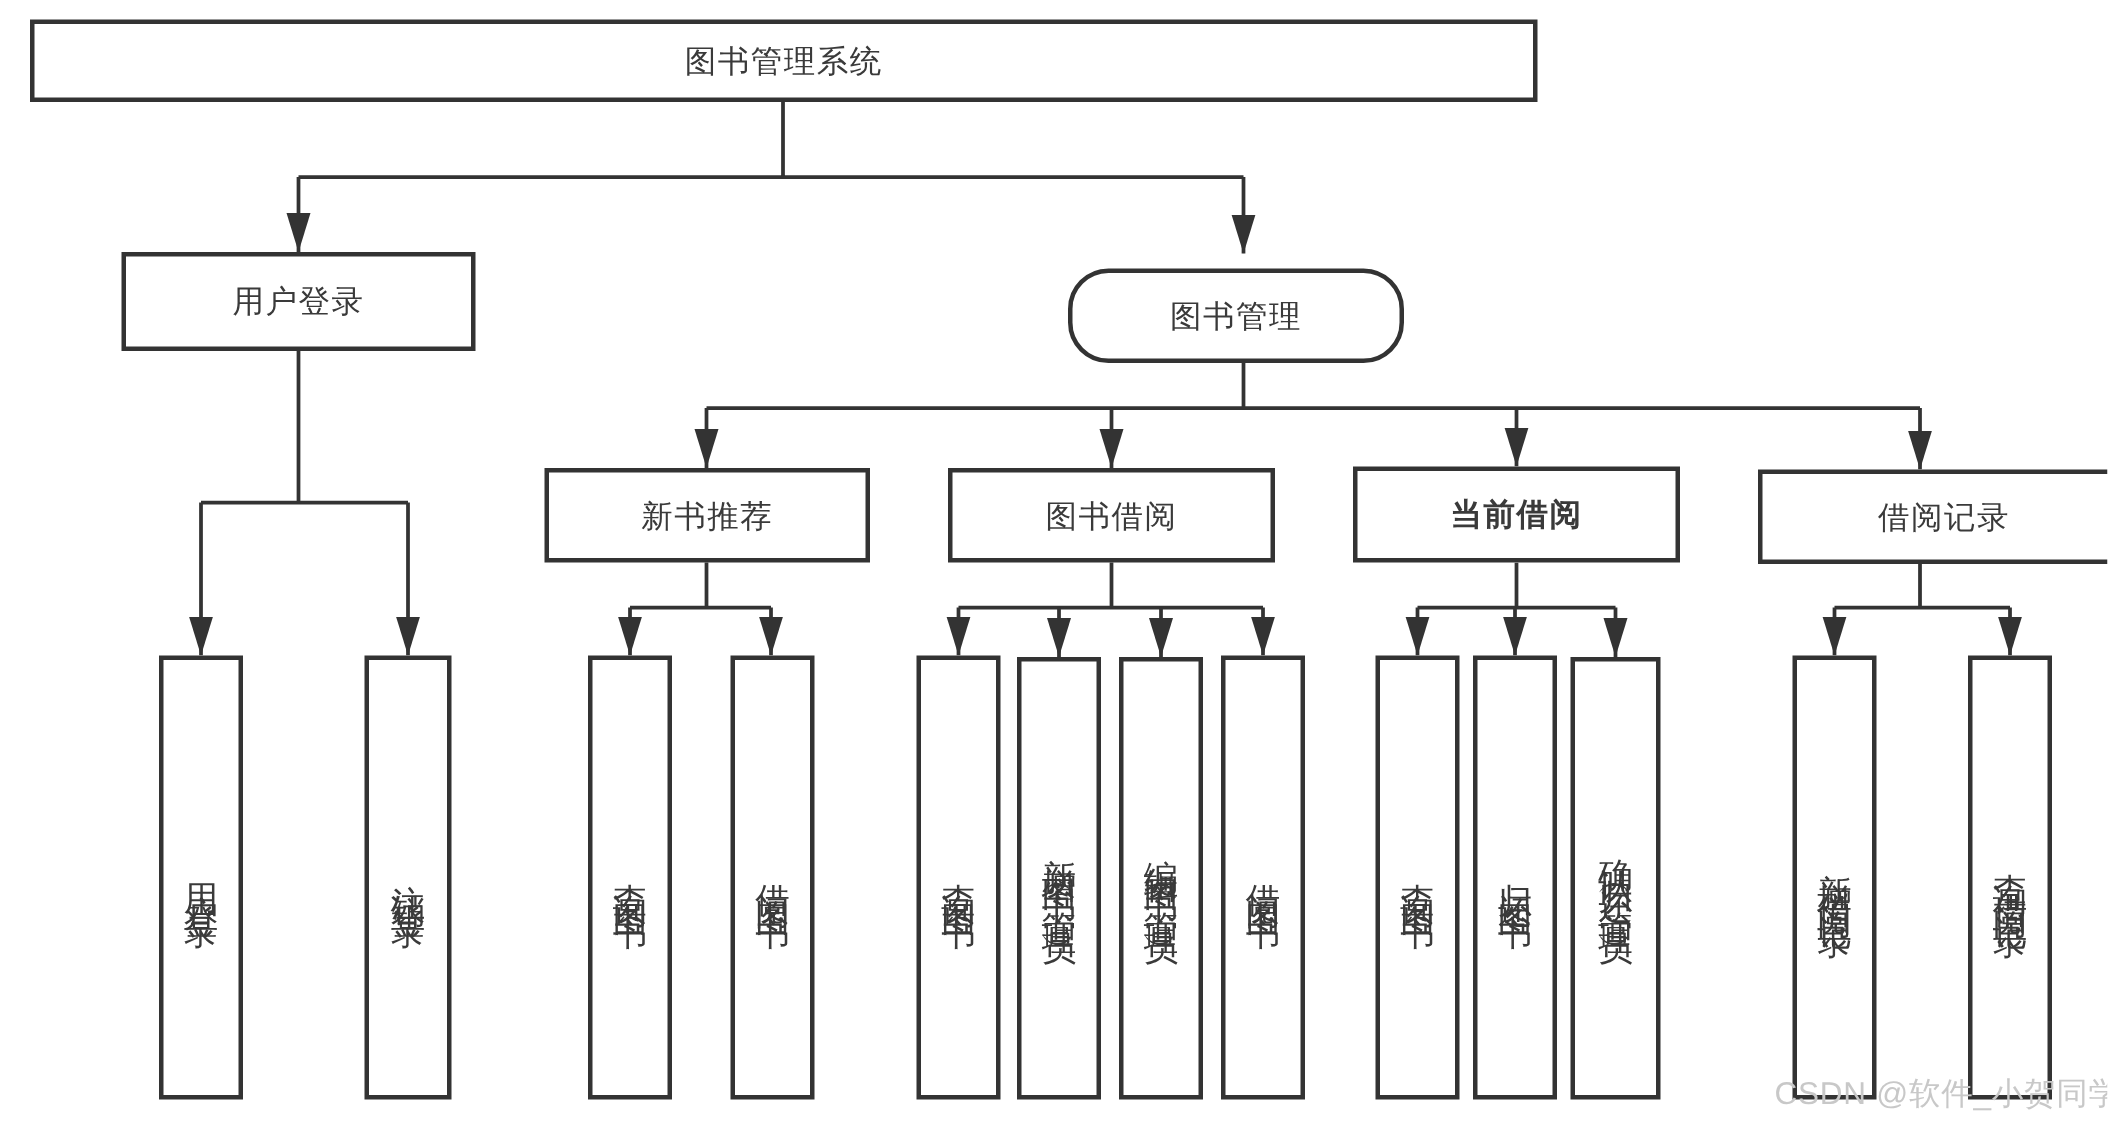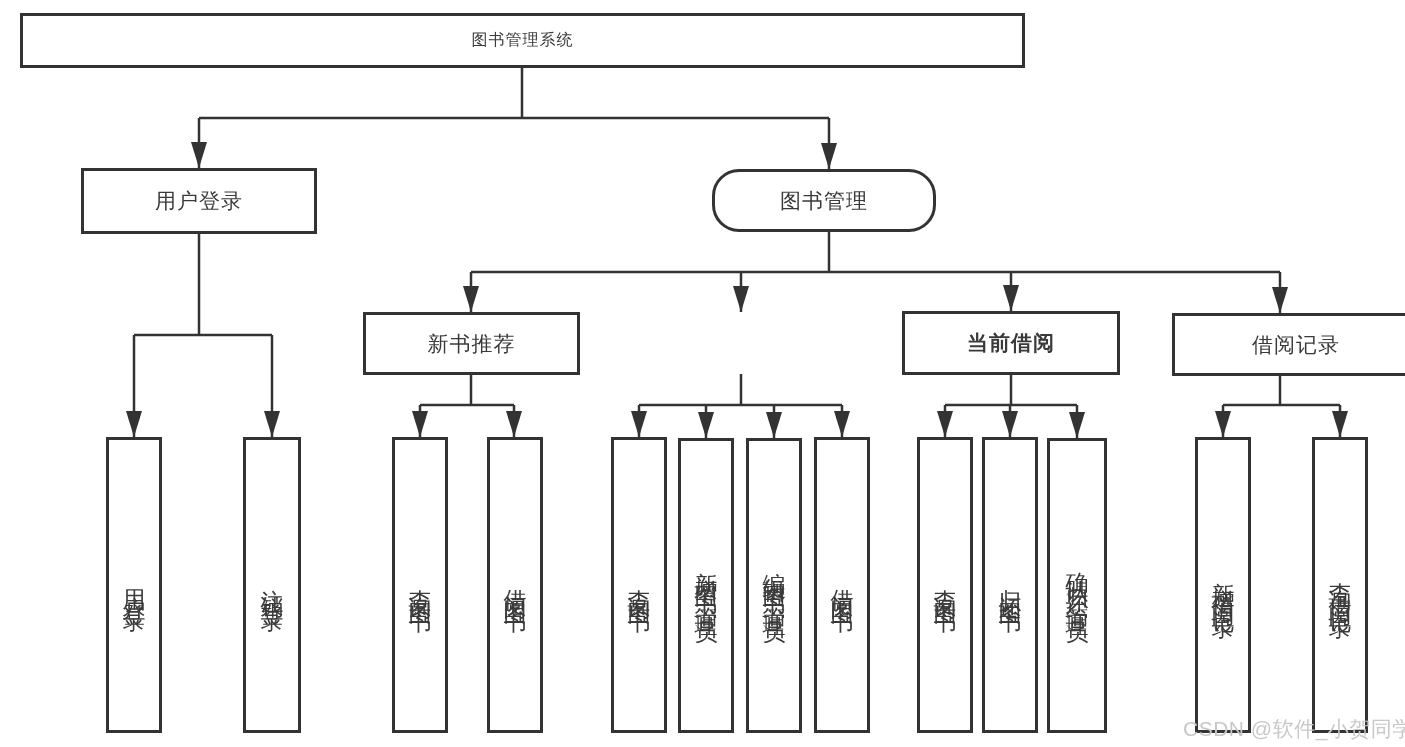--- a/index.html
+++ b/index.html
@@ -14,21 +14,21 @@
   .node{
     position:absolute;
     box-sizing:border-box;
     background:#ffffff;
     border:3px solid #333333;
     display:flex;align-items:center;justify-content:center;
     color:#3a3a3a;
     z-index:2;
   }
   .node.h{font-size:21px;letter-spacing:1px;}
-  .node.root{font-size:16px;}
+  .node.root{font-size:21px;}
   .leaf span{
     writing-mode:vertical-rl;
     text-orientation:mixed;
     font-size:23px;
     letter-spacing:7px;
     line-height:1;
     color:#3a3a3a;
     white-space:nowrap;
   }
   .watermark{
@@ -84,26 +84,29 @@
     </g>
   </svg>
 
   <div class="node h root" style="left:20px;top:13px;width:1005px;height:55px;">
     <span>图书管理系统</span>
   </div>
 
   <div class="node h" style="left:81px;top:168px;width:236px;height:66px;">
     <span>用户登录</span>
   </div>
-  <div class="node h" style="left:712px;top:169px;width:224px;height:63px;border-radius:27px;">
+  <div class="node h" style="left:712px;top:179px;width:224px;height:63px;border-radius:27px;">
     <span>图书管理</span>
   </div>
 
   <div class="node h" style="left:363px;top:312px;width:217px;height:63px;">
     <span>新书推荐</span>
+  </div>
+  <div class="node h" style="left:632px;top:312px;width:218px;height:63px;">
+    <span>图书借阅</span>
   </div>
   <div class="node h" style="left:902px;top:311px;width:218px;height:64px;font-weight:bold;">
     <span>当前借阅</span>
   </div>
   <div class="node h" style="left:1172px;top:313px;width:248px;height:63px;">
     <span>借阅记录</span>
   </div>
 
   <div class="node leaf" style="left:106px;top:437px;width:56px;height:296px;">
     <span>用户登录</span>

